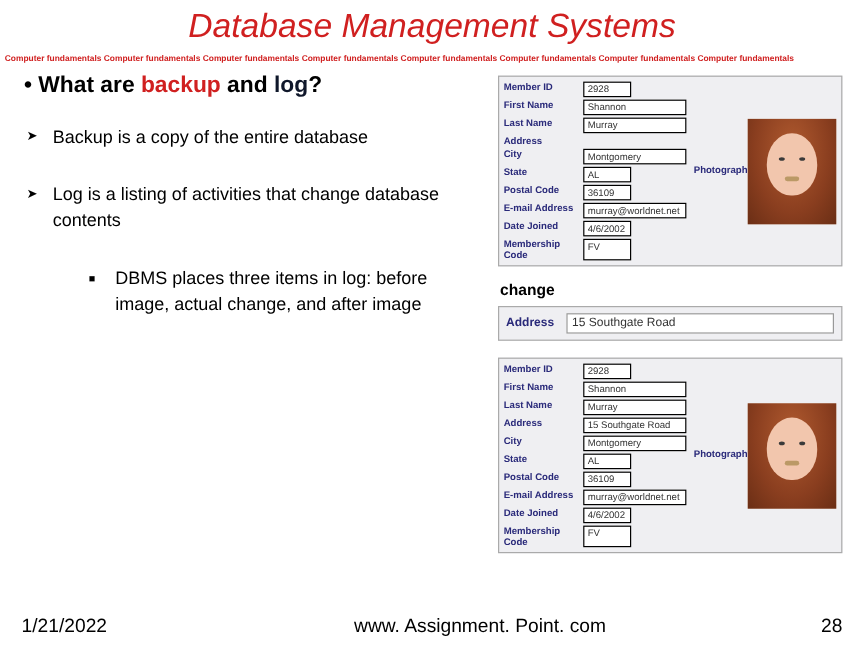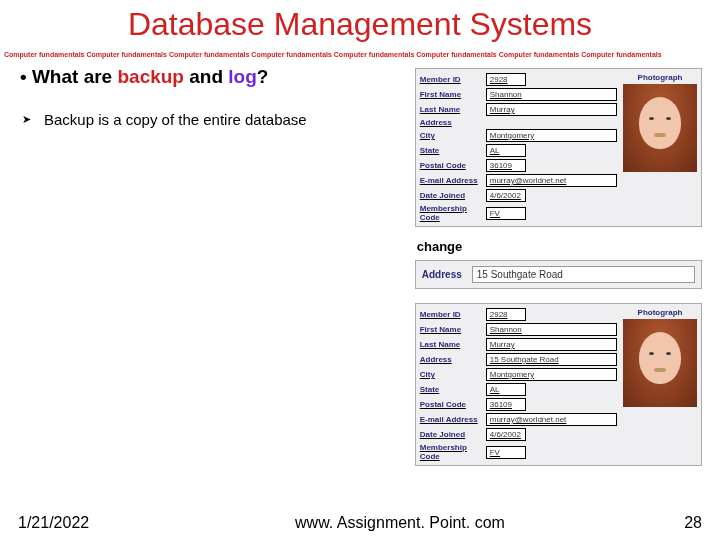--- a/index.html
+++ b/index.html
@@ -8,23 +8,24 @@
     height: 540px;
     background: #fff;
     font-family: Arial, sans-serif;
     position: relative;
     overflow: hidden;
   }
   .title {
     text-align: center;
     font-family: "Comic Sans MS", cursive, sans-serif;
     color: #d02020;
-    font-size: 32px;
+    font-size: 28px;
     padding-top: 6px;
     font-weight: normal;
+    font-style: italic;
   }
   .band {
     color: #d02020;
     font-size: 7px;
     font-weight: bold;
     padding: 8px 4px 6px;
     white-space: nowrap;
     overflow: hidden;
   }
   .content {
@@ -40,21 +41,21 @@
     padding-top: 4px;
   }
   .question {
     font-family: Verdana, Arial, sans-serif;
     font-weight: bold;
     font-size: 19px;
     color: #000;
     margin: 2px 0 22px 2px;
   }
   .question .em1 { color: #d02020; }
-  .question .em2 { color: #6d28d9; }
+  .question .em2 { color: #0f172a; }
   .bullets { list-style: none; }
   .bullets > li {
     position: relative;
     padding-left: 26px;
     font-family: Verdana, Arial, sans-serif;
     font-size: 15px;
     color: #000;
     margin-bottom: 28px;
     line-height: 1.35;
   }
@@ -103,44 +104,42 @@
     margin-bottom: 12px;
   }
   .fields {
     flex: 1;
     display: flex;
     flex-direction: column;
     gap: 2px;
   }
   .row {
     display: flex;
-    align-items: center;
     gap: 4px;
     font-size: 8px;
-    text-decoration: underline;
   }
   .row .lbl {
     flex: 0 0 62px;
     color: #2a2a7a;
     font-weight: bold;
   }
   .row .val {
     flex: 1;
     background: #fff;
     border: 1px solid #000000;
     padding: 1px 3px;
     font-size: 8px;
     color: #333;
     min-height: 11px;
   }
   .row.short .val { flex: 0 0 40px; }
   .photo-col {
     flex: 0 0 74px;
     display: flex;
-    flex-direction: column;
+    flex-direction: row;
     align-items: center;
   }
   .photo-col .plbl {
     font-size: 8px;
     color: #2a2a7a;
     font-weight: bold;
     margin-bottom: 2px;
   }
   .photo {
     width: 74px;
@@ -204,20 +203,26 @@
 
 <div class="band" id="band">Computer fundamentals Computer fundamentals Computer fundamentals Computer fundamentals Computer fundamentals Computer fundamentals Computer fundamentals Computer fundamentals</div>
 
 <div class="content">
   <div class="left">
     <div class="question">
       <span>• What are </span><span class="em1">backup</span><span> and </span><span class="em2">log</span><span>?</span>
     </div>
     <ul class="bullets">
       <li>Backup is a copy of the entire database</li>
+      <li>
+        <span>Log is a listing of activities that change database contents</span>
+        <ul class="sub">
+          <li>DBMS places three items in log: before image, actual change, and after image</li>
+        </ul>
+      </li>
     </ul>
   </div>
 
   <div class="right">
     <div class="card">
       <div class="fields">
         <div class="row short">
             <span class="lbl">Member ID</span>
             <span class="val">2928</span>
           </div>

